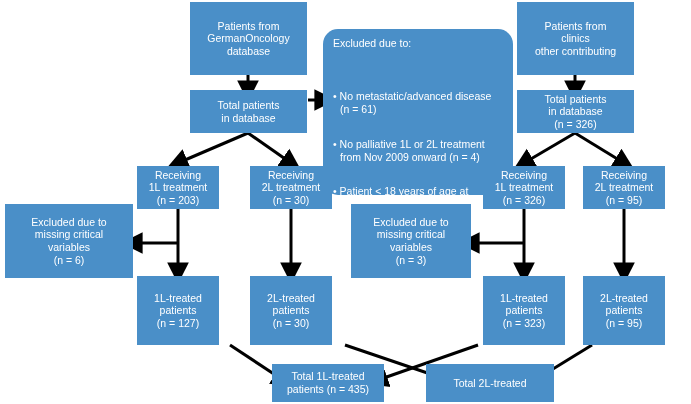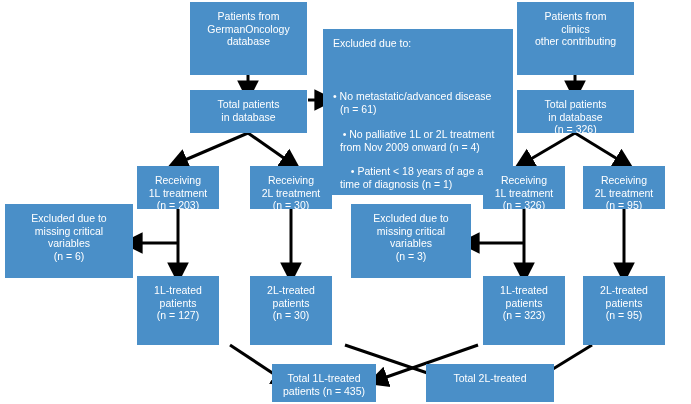--- a/index.html
+++ b/index.html
@@ -17,20 +17,21 @@
     background: #ffffff;
     overflow: hidden;
   }
   .node {
     position: absolute;
     background: #4a8fc8;
     color: #ffffff;
     font-size: 10.5px;
     line-height: 12.6px;
     display: flex;
+    align-items: center;
     justify-content: center;
     text-align: center;
     box-sizing: border-box;
     padding: 8px 3px;
   }
   .node .lines {
     width: 100%;
   }
   .node .ln {
     display: block;
@@ -50,22 +51,21 @@
     line-height: 13.2px;
   }
   .node.excl-main .ln.bullet {
     padding-left: 0px;
     margin-top: 40px;
   }
   .node.excl-main .ln.cont {
     padding-left: 7px;
   }
   .node.excl-main .ln.gap {
-    margin-top: 11px;
-    text-align: center;
+    margin-top: 21px;
   }
   svg.edges {
     position: absolute;
     left: 0;
     top: 0;
     width: 691px;
     height: 404px;
     pointer-events: none;
   }
 </style>
@@ -135,21 +135,21 @@
   </div>
 
   <div class="node" style="left:517px; top:90px; width:117px; height:43px;">
     <div class="lines">
       <span class="ln">Total patients</span>
       <span class="ln">in database</span>
       <span class="ln">(n = 326)</span>
     </div>
   </div>
 
-  <div class="node excl-main" style="left:323px; top:29px; width:190px; height:166px;">
+  <div class="node excl-main" style="left:323px; top:29px; width:190px; height:166px;border-radius:15px;">
     <div class="lines">
       <span class="ln">Excluded due to:</span>
       <span class="ln bullet">• No metastatic/advanced disease</span>
       <span class="ln cont">(n = 61)</span>
       <span class="ln bullet gap">• No palliative 1L or 2L treatment</span>
       <span class="ln cont">from Nov 2009 onward (n = 4)</span>
       <span class="ln bullet gap">• Patient &lt; 18 years of age at</span>
       <span class="ln cont">time of diagnosis (n = 1)</span>
     </div>
   </div>
@@ -229,21 +229,21 @@
   </div>
 
   <div class="node" style="left:583px; top:276px; width:82px; height:69px;">
     <div class="lines">
       <span class="ln">2L-treated</span>
       <span class="ln">patients</span>
       <span class="ln">(n = 95)</span>
     </div>
   </div>
 
-  <div class="node" style="left:272px; top:364px; width:104px; height:38px;">
+  <div class="node" style="left:272px; top:364px; width:112px; height:38px;">
     <div class="lines">
       <span class="ln">Total 1L-treated</span>
       <span class="ln">patients (n = 435)</span>
     </div>
   </div>
 
   <div class="node" style="left:426px; top:364px; width:128px; height:38px;">
     <div class="lines">
       <span class="ln">Total 2L-treated</span>
     </div>

